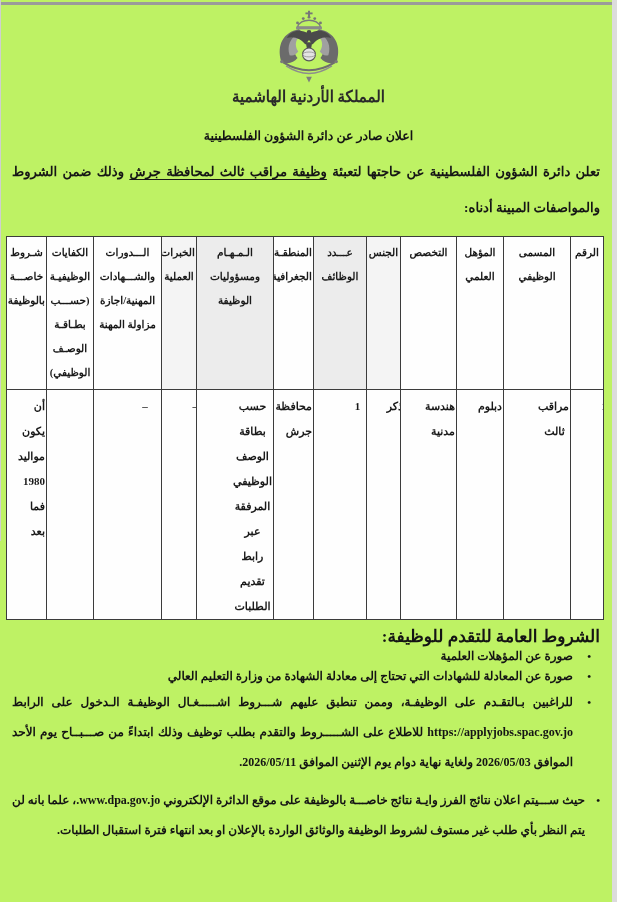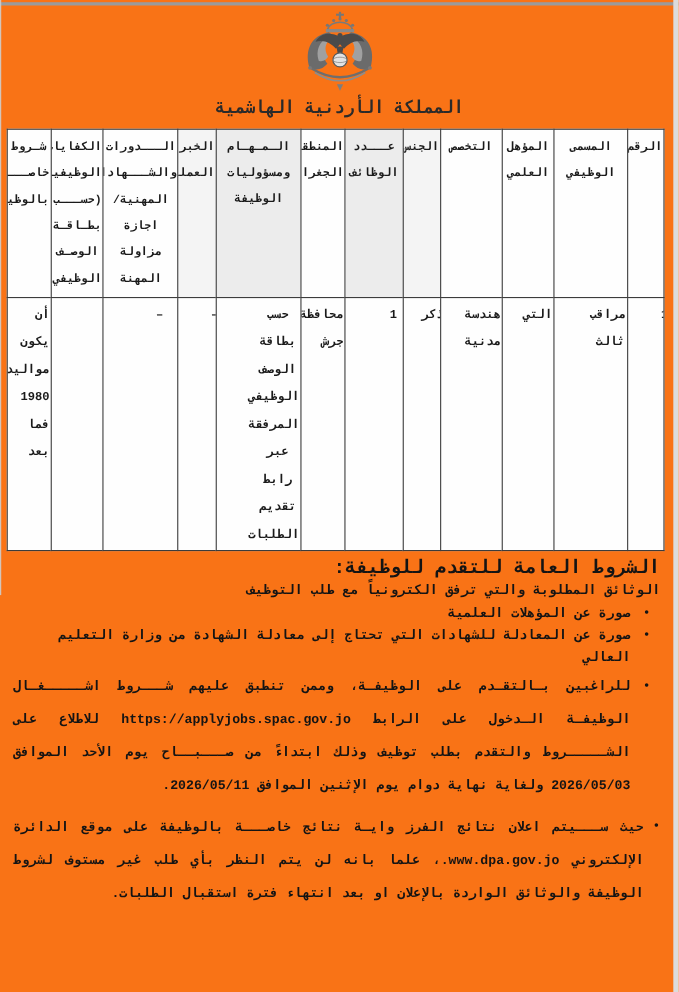--- a/index.html
+++ b/index.html
@@ -1,19 +1,19 @@
 <!DOCTYPE html>
 <html dir="rtl" lang="ar"><head>
 <meta charset="utf-8">
 <style>
   html,body{margin:0;padding:0;background:#ffffff;}
   .page{
     position:relative;width:617px;height:902px;margin:0;overflow:hidden;
-    background:#f97316;color:#1c1c1c;
-    font-family:Liberation Mono, monospace;
+    background:#bef264;color:#1c1c1c;
+    font-family:Liberation Serif, serif;
   }
   .scan-top{position:absolute;top:2px;left:0;right:0;height:3px;background:#9b9b9b;}
   .scan-right{position:absolute;top:0;right:0;width:5px;height:100%;background:#dcdcdc;}
   .scan-left{position:absolute;top:0;left:0;width:1px;height:60%;background:#cfcfcf;}
 
   .emblem{width:86px;height:76px;margin:10px auto 0;display:block;}
   .kingdom{
     text-align:center;font-weight:700;font-size:15px;letter-spacing:-0.5px;
     transform:scaleY(1.08);color:#2a2a2a;margin-top:2px;
   }
@@ -80,21 +80,23 @@
     <ellipse cx="60" cy="61" rx="9" ry="3.4" fill="none" stroke="#8a8a8a" stroke-width="1"></ellipse>
     <path d="M24 72 Q60 94 96 72" fill="none" stroke="#6e6e6e" stroke-width="3"></path>
     <path d="M28 77 Q60 98 92 77" fill="none" stroke="#8d8d8d" stroke-width="2"></path>
     <circle cx="22" cy="71" r="2.4" fill="#7a7a7a"></circle>
       <circle cx="98" cy="71" r="2.4" fill="#7a7a7a"></circle>
     <path d="M56 92 h8 l-4 8 Z" fill="#7e7e7e"></path>
   </svg>
 
   <div class="kingdom">المملكة الأردنية الهاشمية</div>
 
+  <div class="title">اعلان صادر عن دائرة الشؤون الفلسطينية</div>
 
+  <p class="intro"><span>تعلن دائرة الشؤون الفلسطينية عن حاجتها لتعبئة </span><span class="u">وظيفة مراقب ثالث لمحافظة جرش</span><span> وذلك ضمن الشروط والمواصفات المبينة أدناه:</span></p>
 
   <table class="job-table">
     <colgroup>
       <col style="width:33px">
         <col style="width:67px">
         <col style="width:47px">
         <col style="width:56px">
       <col style="width:34px">
         <col style="width:53px">
         <col style="width:40px">
@@ -117,37 +119,36 @@
         <th class="shade2">الخبرات العملية</th>
         <th>الـــدورات والشـــهادات المهنية/اجازة مزاولة المهنة</th>
         <th>الكفايات الوظيفيـة (حســـب بطـاقـة الوصـف الوظيفي)</th>
         <th>شـروط خاصـــة بالوظيفة</th>
       </tr>
     </thead>
     <tbody>
       <tr>
         <td>1</td>
         <td>مراقب ثالث</td>
-        <td>التي</td>
+        <td>دبلوم</td>
         <td>هندسة مدنية</td>
         <td>ذكر</td>
         <td>1</td>
         <td>محافظة جرش</td>
         <td>حسب بطاقة الوصف الوظيفي المرفقة عبر رابط تقديم الطلبات</td>
         <td>–</td>
         <td>–</td>
         <td></td>
         <td>أن يكون مواليد 1980 فما بعد</td>
       </tr>
     </tbody>
   </table>
 
   <div class="conds">
     <div class="cond-h">الشروط العامة للتقدم للوظيفة:</div>
-    <div class="docs-h">الوثائق المطلوبة والتي ترفق الكترونياً مع طلب التوظيف</div>
     <div class="b ind"><span>صورة عن المؤهلات العلمية</span></div>
     <div class="b ind"><span>صورة عن المعادلة للشهادات التي تحتاج إلى معادلة الشهادة من وزارة التعليم العالي</span></div>
     <div class="b ind apply"><span>للراغبين بـالتقـدم على الوظيفـة، وممن تنطبق عليهم شـــروط اشـــــغـال الوظيفـة الـدخول على الرابط </span><span class="url">https://applyjobs.spac.gov.jo</span><span> للاطلاع على الشـــــروط والتقدم بطلب توظيف وذلك ابتداءً من صـــبــاح يوم الأحد الموافق 2026/05/03 ولغاية نهاية دوام يوم الإثنين الموافق 2026/05/11.</span></div>
 
     <div class="notes">
       <div class="b out"><span>حيث ســـيتم اعلان نتائج الفرز وايـة نتائج خاصـــة بالوظيفة على موقع الدائرة الإلكتروني </span><span class="url">.www.dpa.gov.jo</span><span>، علما بانه لن يتم النظر بأي طلب غير مستوف لشروط الوظيفة والوثائق الواردة بالإعلان او بعد انتهاء فترة استقبال الطلبات.</span></div>
 
     </div>
   </div>
 </div>

